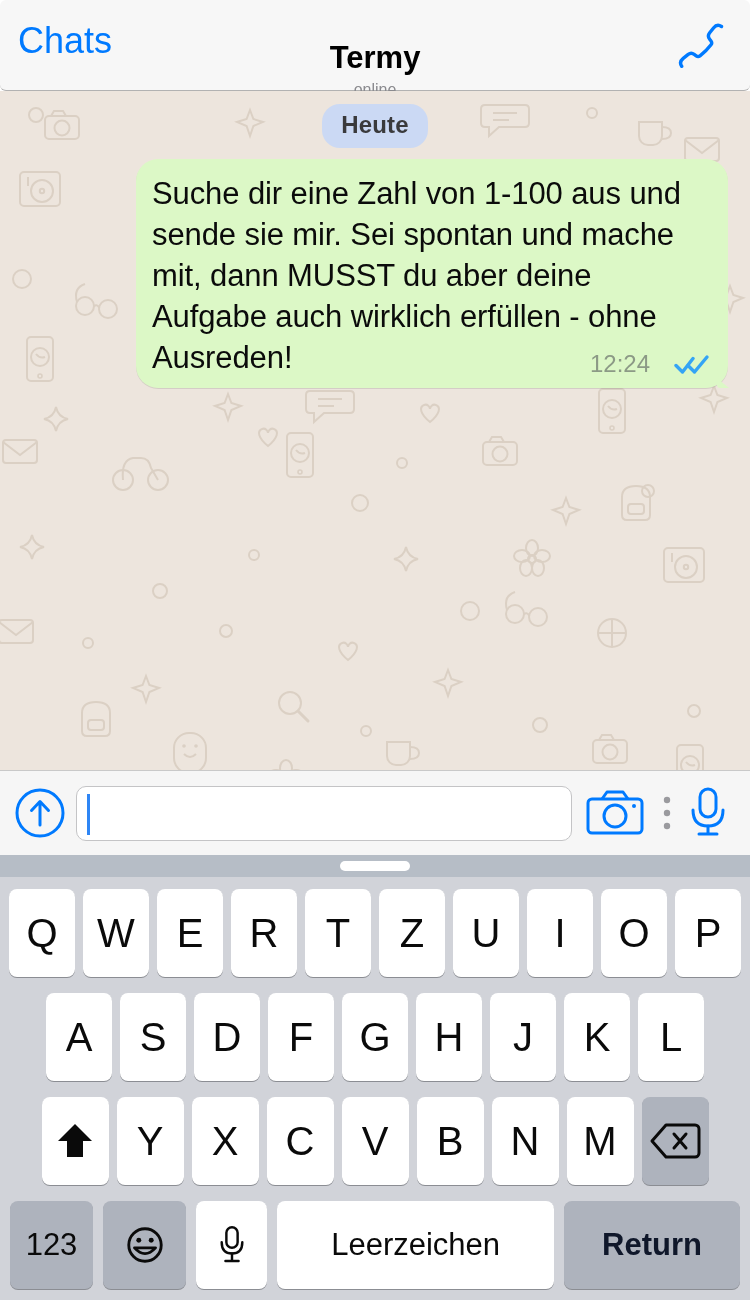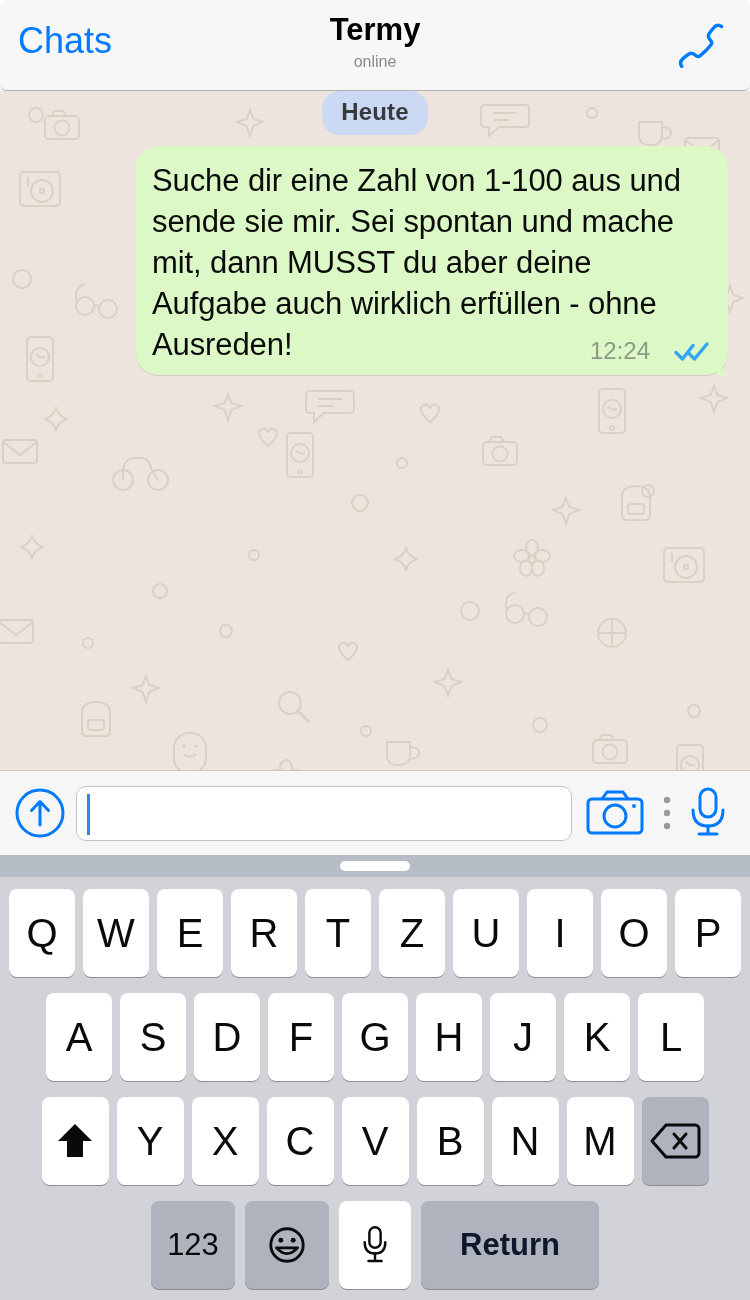--- a/index.html
+++ b/index.html
@@ -29,39 +29,40 @@
     font-size: 36px; color: #007AFF; letter-spacing: 0px;
     cursor: pointer;
   }
   .nav-center {
     position: absolute; left: 0; right: 0; top: 12px;
     text-align: center;
   }
   .nav-title {
     font-size: 31px; font-weight: bold; color: #000000;
     line-height: 36px;
+    margin-top: 28px;
   }
   .nav-sub {
     font-size: 16px; color: #8A8A8E; line-height: 26px; margin-top: 1px;
   }
   .nav-call {
     position: absolute; right: 20px; top: 18px;
     width: 52px; height: 54px; cursor: pointer;
   }
 
   
   .chat {
     position: relative;
     flex: 1 1 auto;
     background: #EDE5DD;
     overflow: hidden;
   }
   .doodles { position: absolute; inset: 0; opacity: 1; }
 
-  .day-wrap { position: relative; text-align: center; }
+  .day-wrap { position: relative; text-align: center; padding-top: 13px; }
   .day-pill {
     display: inline-block;
     background: #CBD9F4;
     color: #3A3A3C;
     font-size: 24px; font-weight: bold;
     padding: 7px 19px 9px;
     border-radius: 18px;
     letter-spacing: .2px;
   }
 
@@ -459,17 +460,18 @@
           <path d="M11 25 q11 12 22 0 z" fill="none" stroke="#0A0A0A" stroke-width="3" stroke-linejoin="round"></path>
         </svg>
       </div>
       <div class="key kdictate">
         <svg viewBox="0 0 32 44" width="30" height="42">
           <rect x="10" y="3" width="12" height="22" rx="6" fill="none" stroke="#0A0A0A" stroke-width="2.6"></rect>
           <path d="M5 19 q0 12 11 12 q11 0 11 -12" fill="none" stroke="#0A0A0A" stroke-width="2.6" stroke-linecap="round"></path>
           <path d="M16 31 v7 M9 39 h14" stroke="#0A0A0A" stroke-width="2.6" stroke-linecap="round"></path>
         </svg>
       </div>
+      <div class="key kspace">Leerzeichen</div>
       <div class="key kreturn">Return</div>
     </div>
   </div>
 
 </div>
 
 </body></html>

